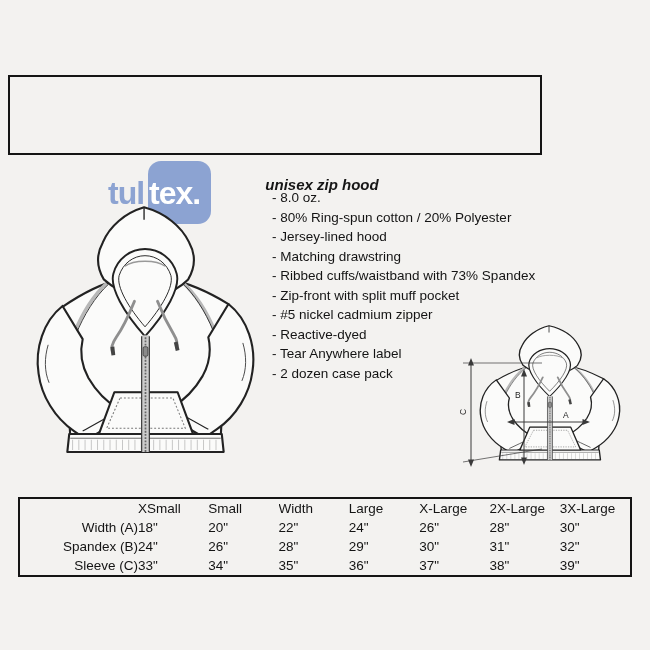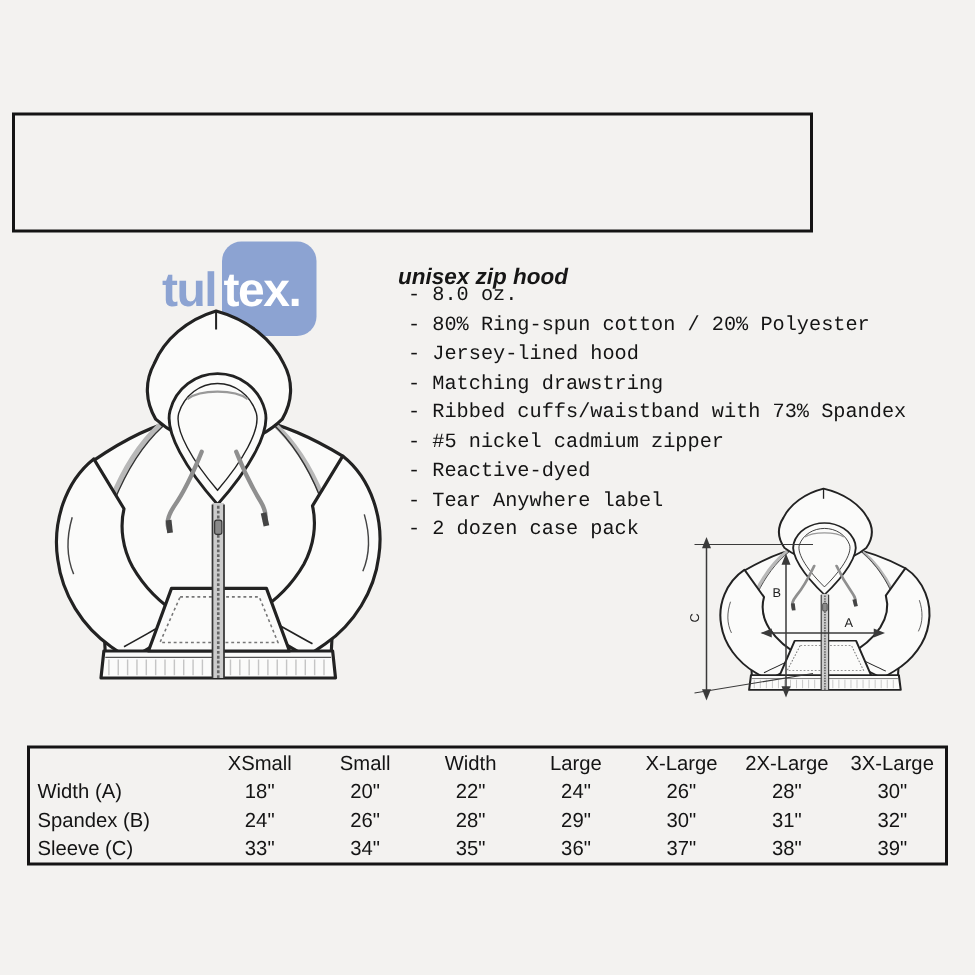--- a/index.html
+++ b/index.html
@@ -19,36 +19,36 @@
   .logo{position:absolute;left:95px;top:82px;}
   .title-block{
     position:absolute;left:0;top:95px;width:624px;text-align:center;
   }
   .title-block .style-title{font-size:17px;font-weight:bold;letter-spacing:.3px;}
   .title-block .style-subtitle{font-size:15px;font-weight:bold;margin-top:4px;font-style:italic;}
   .features{
     position:absolute;left:272px;top:188px;width:330px;
     font-size:13.5px;line-height:19.5px;color:#141414;
   }
-  .feature-item{white-space:nowrap;font-family:Liberation Mono, monospace;}
+  .feature-item{white-space:nowrap;}
   .main-art{position:absolute;left:28px;top:195px;}
   .measure-art{position:absolute;left:458px;top:318px;}
   .size-box{
     position:absolute;left:18px;top:497px;width:614px;height:80px;
     border:2px solid #141414;box-sizing:border-box;
   }
   table.size-table{
     width:100%;height:100%;border-collapse:collapse;table-layout:fixed;
     font-size:13.5px;color:#141414;
   }
   table.size-table td,table.size-table th{
-    padding:0;font-weight:normal;text-align:center;vertical-align:middle;
+    padding:0;font-weight:normal;text-align:left;vertical-align:middle;
     overflow:hidden;white-space:nowrap;
   }
-  table.size-table .rowlabel{text-align:left;padding-left:5px;}
+  table.size-table .rowlabel{text-align:right;padding-left:5px;}
   col.c-label{width:118px;}
 </style>
 </head>
 <body>
 
 <div class="page">
 
   <div class="header-box">
     <svg class="logo" width="118" height="68" viewBox="0 0 118 68">
       <rect x="43" y="2" width="63" height="63" rx="13" fill="#8ca3d2"></rect>
@@ -59,20 +59,21 @@
       <div class="style-subtitle">unisex zip hood</div>
     </div>
   </div>
 
   <div class="features">
     <div class="feature-item">- 8.0 oz.</div>
     <div class="feature-item">- 80% Ring-spun cotton / 20% Polyester</div>
     <div class="feature-item">- Jersey-lined hood</div>
     <div class="feature-item">- Matching drawstring</div>
     <div class="feature-item">- Ribbed cuffs/waistband with 73% Spandex</div>
+    <div class="feature-item">- Zip-front with split muff pocket</div>
     <div class="feature-item">- #5 nickel cadmium zipper</div>
     <div class="feature-item">- Reactive-dyed</div>
     <div class="feature-item">- Tear Anywhere label</div>
     <div class="feature-item">- 2 dozen case pack</div>
   </div>
 
   <svg class="main-art" width="235" height="275" viewBox="0 0 245 290" preserveAspectRatio="none">
     <defs>
       <g id="hoodie-sym">
 

